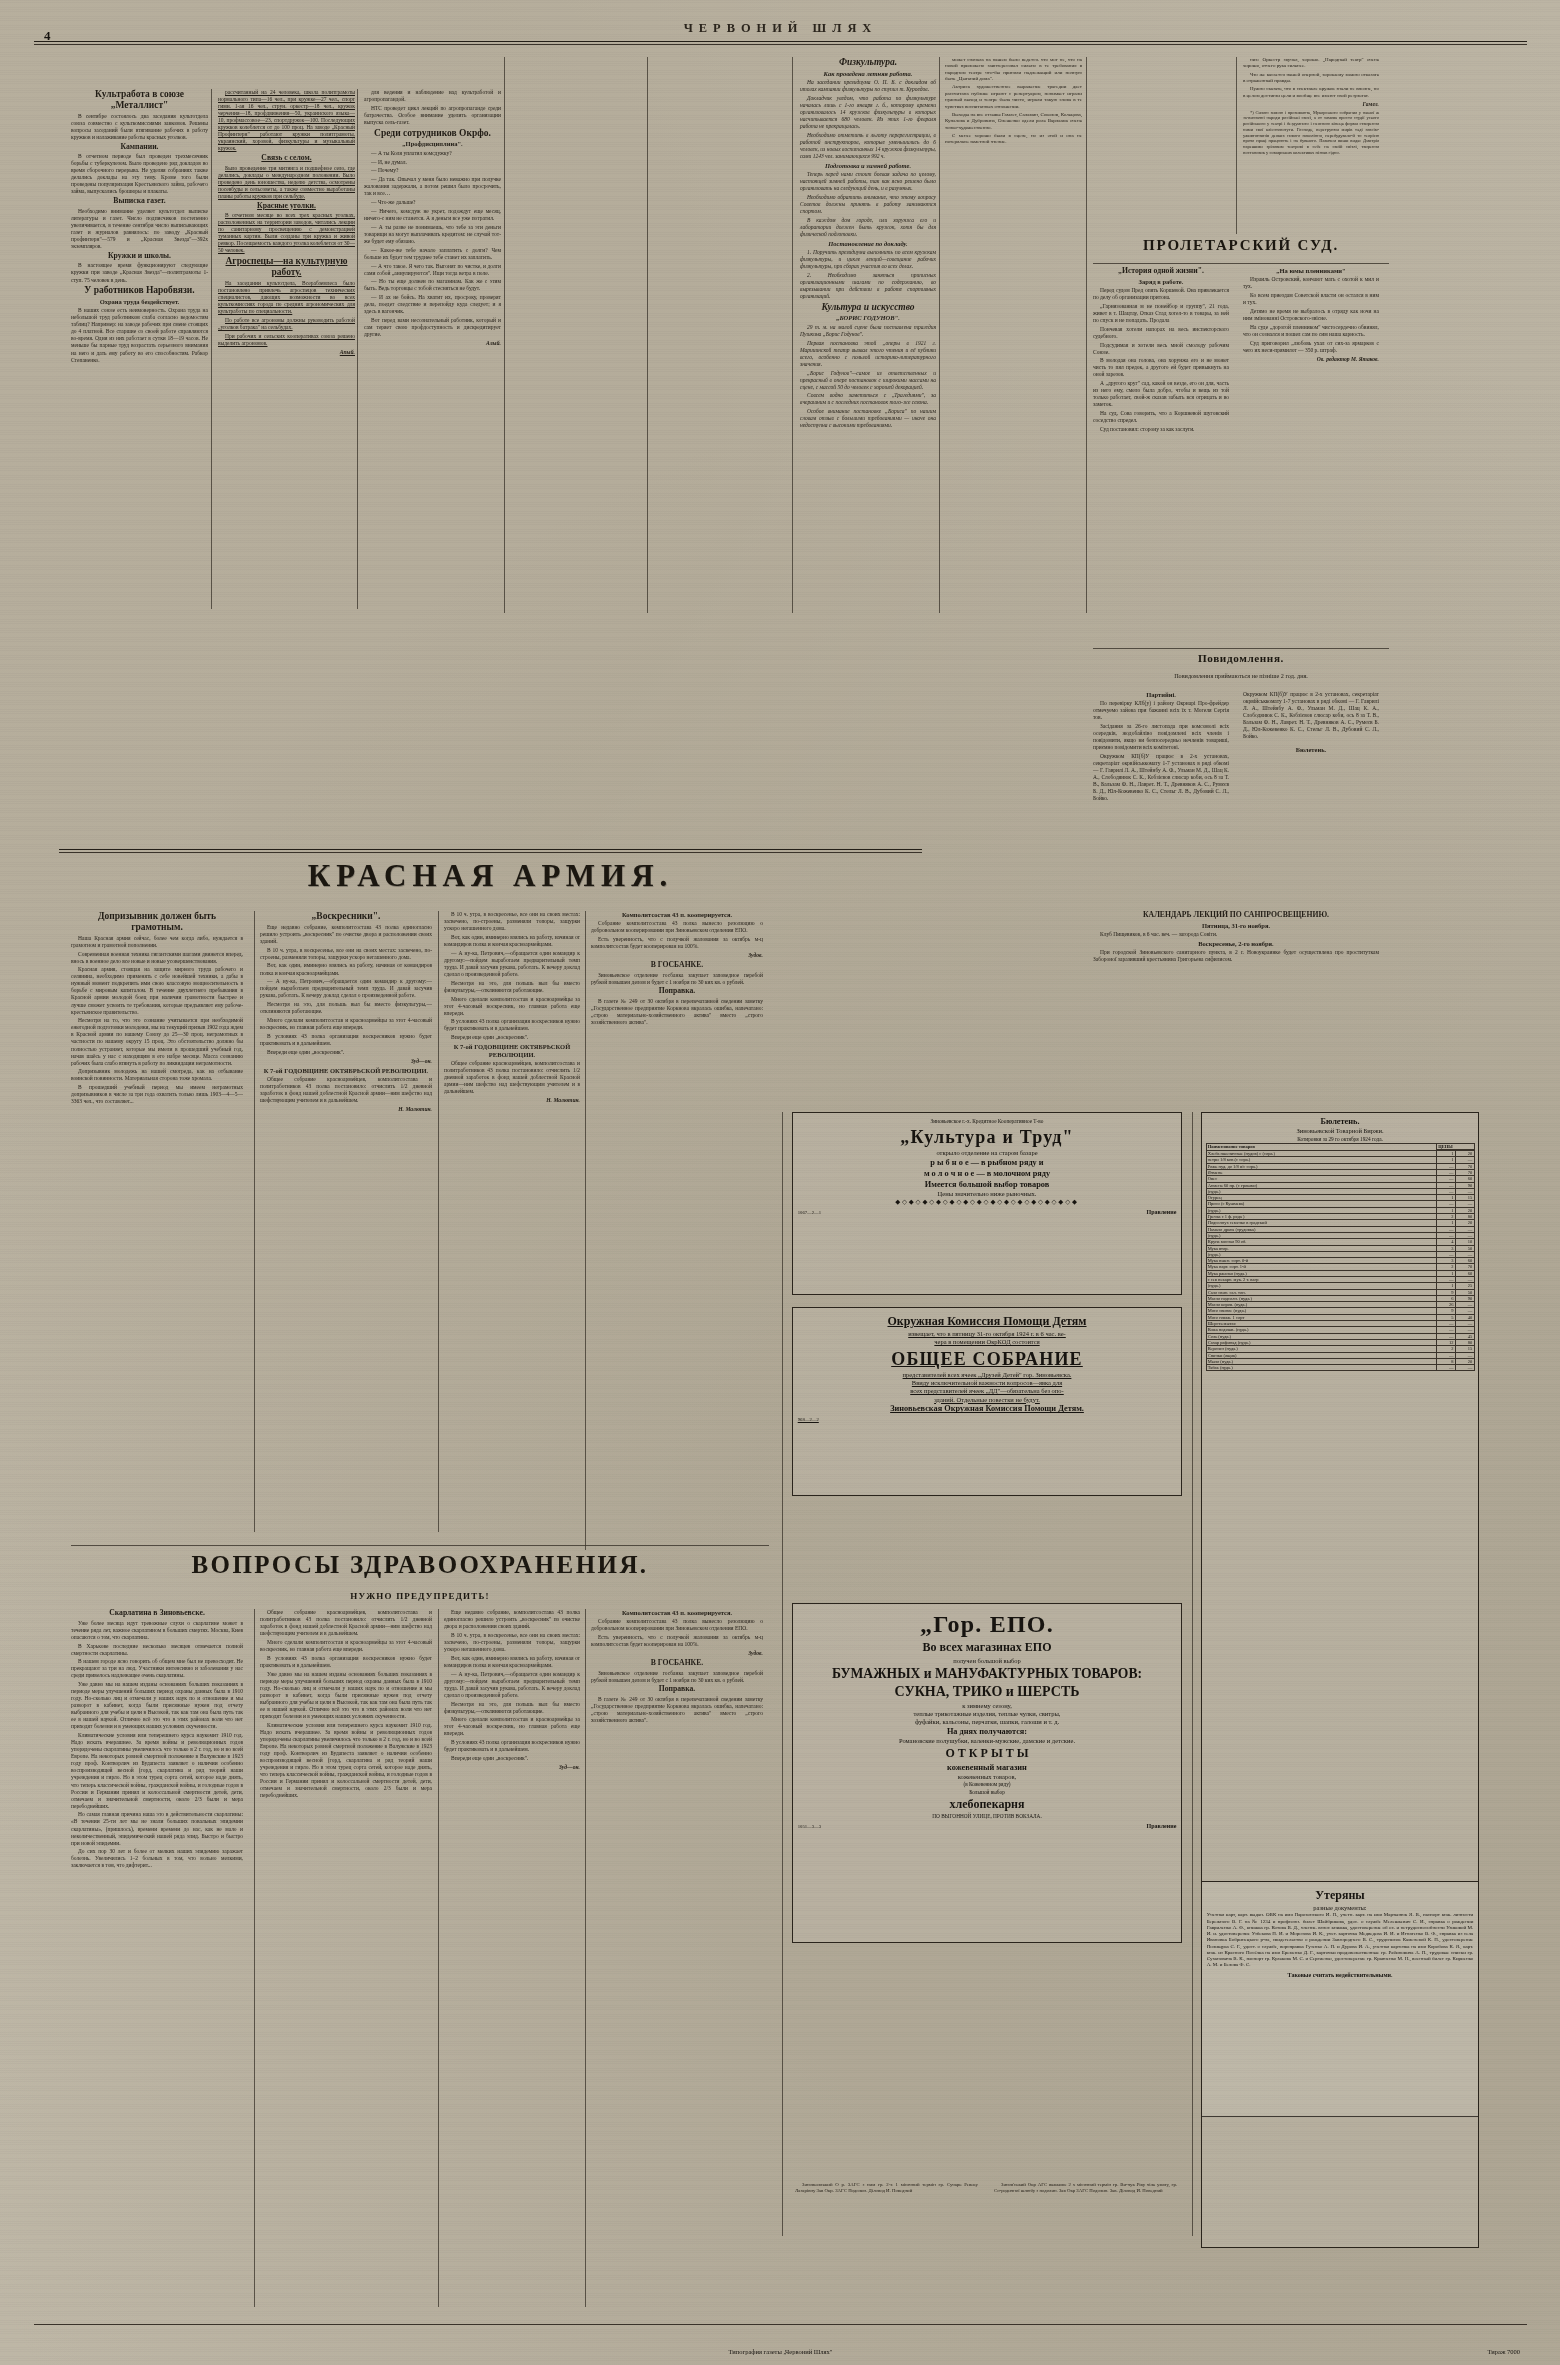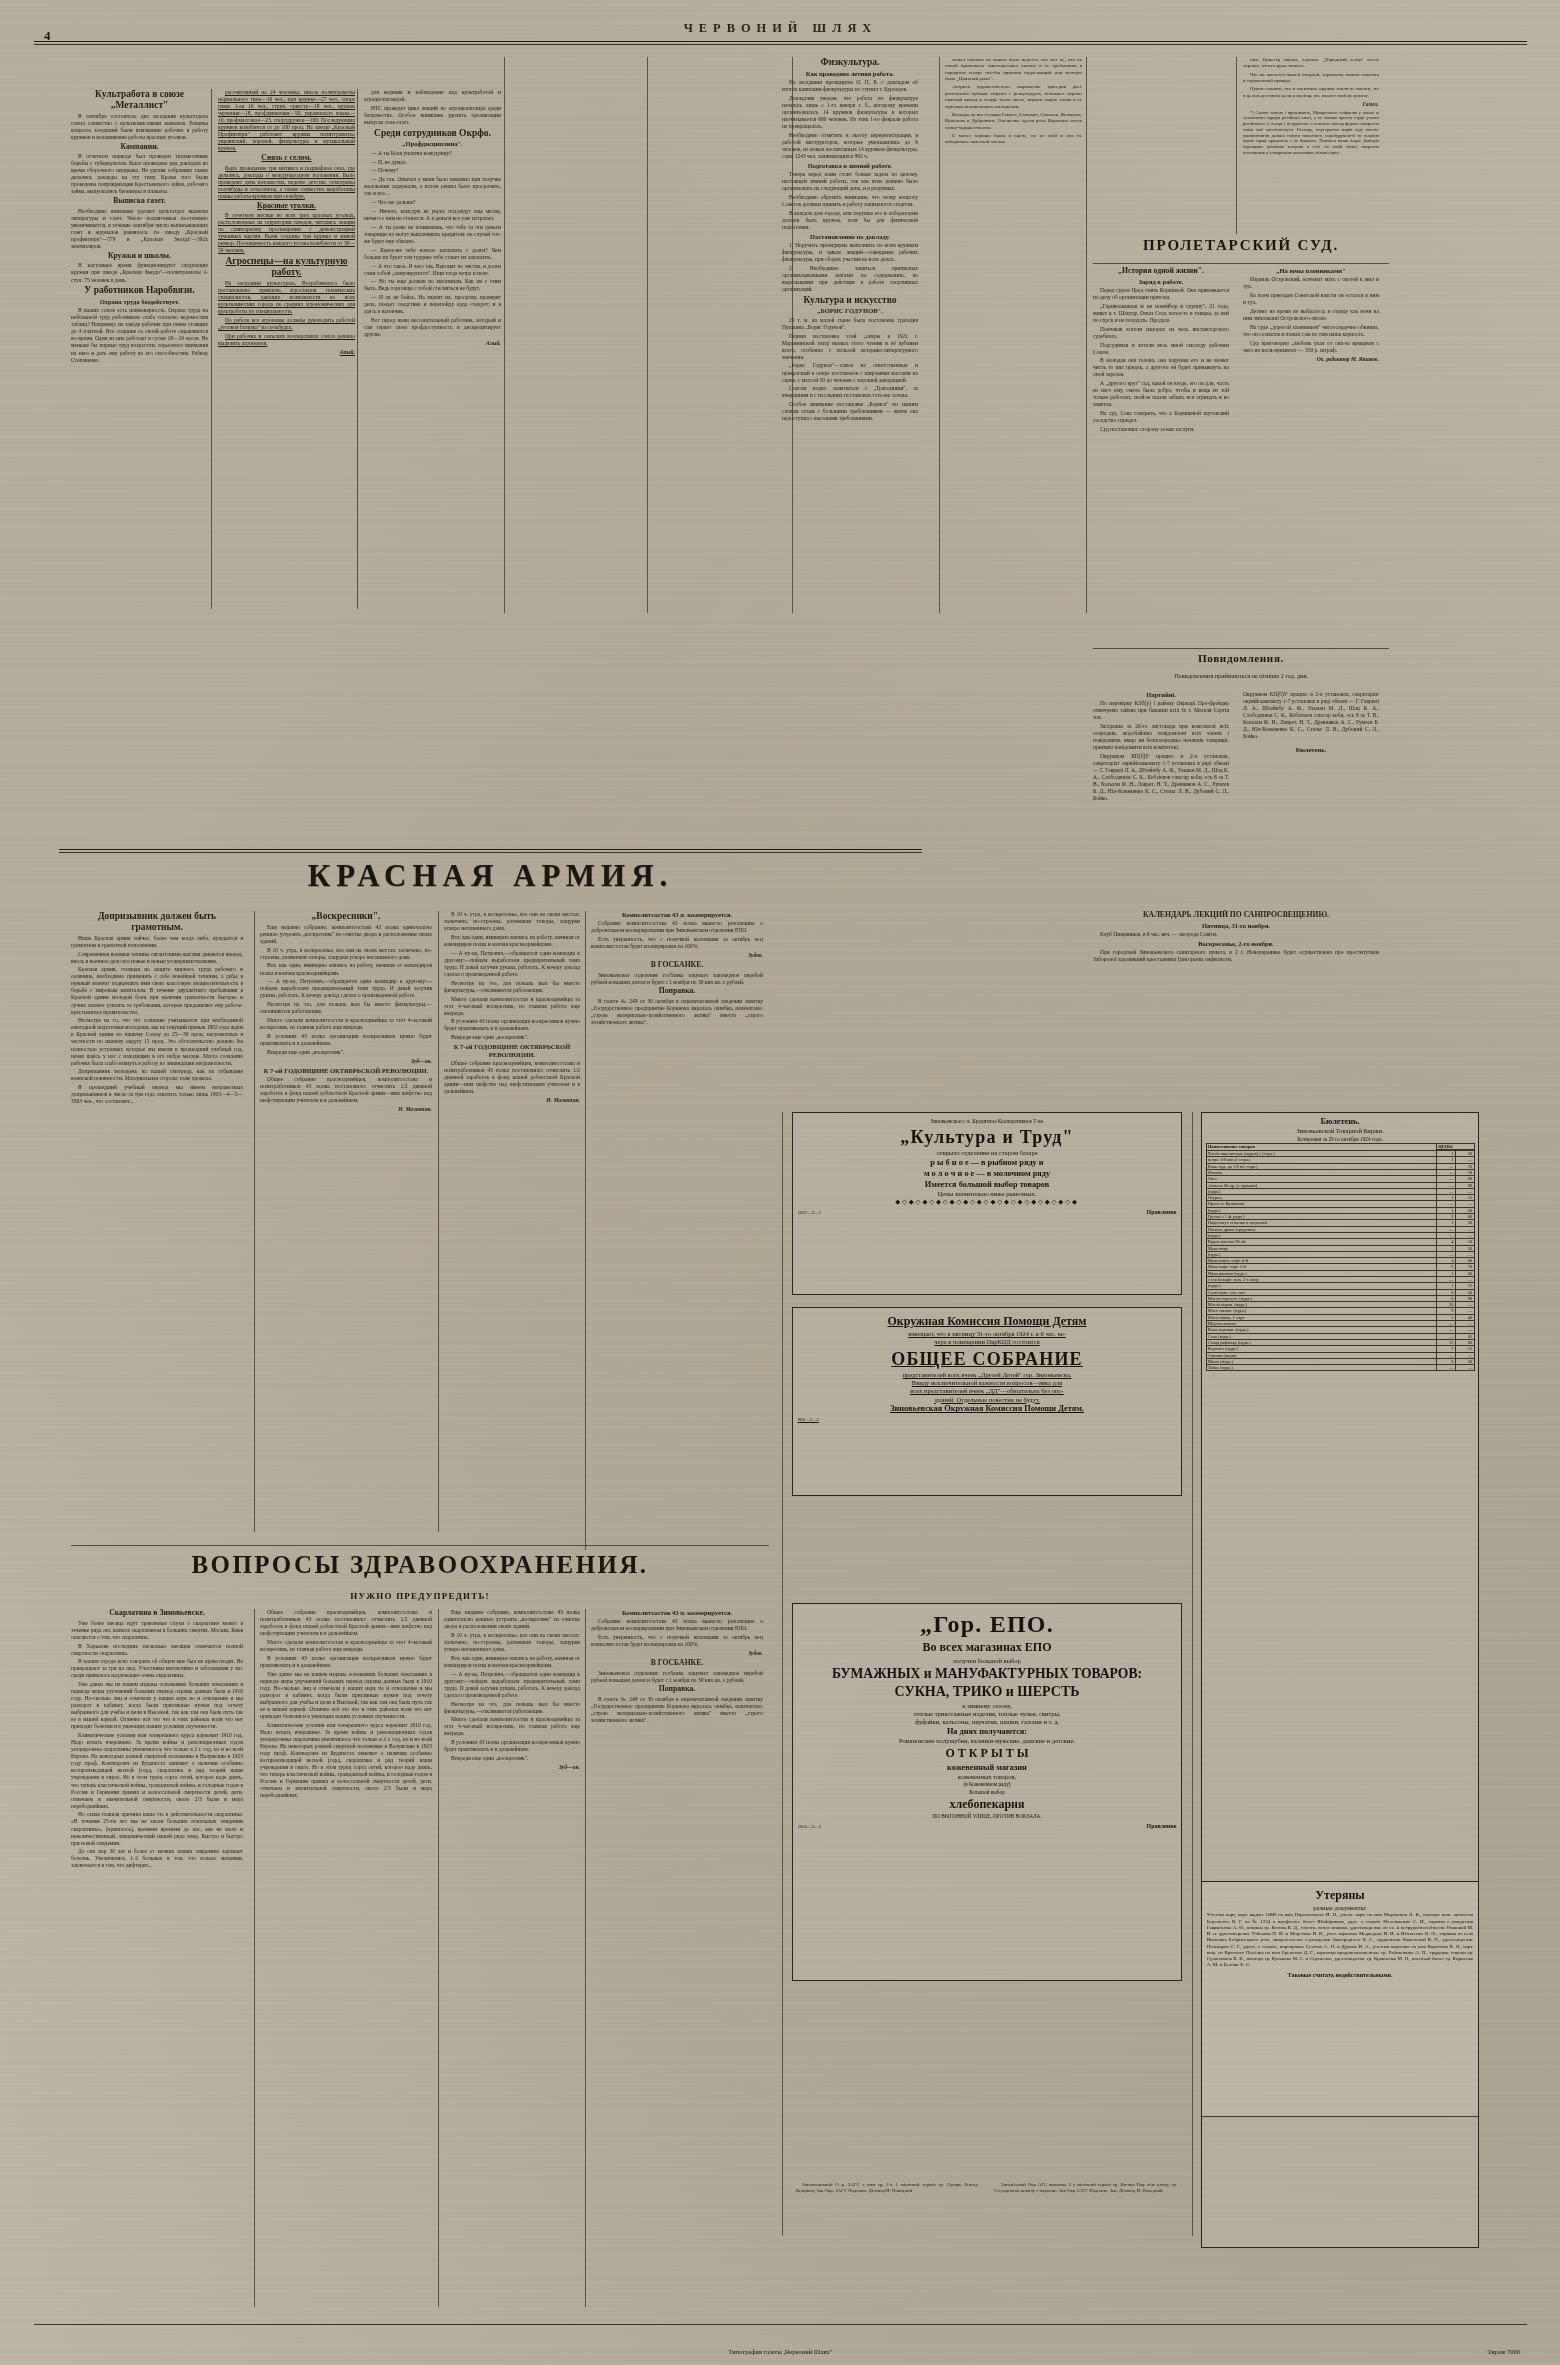--- a/index.html
+++ b/index.html
@@ -193,21 +193,21 @@
     <p>— Ничего, комсдуж не укрет, подождут еще месяц, ничего-с ним не станется. А я деньги все уже потратил.</p>
     <p>— А ты разве не понимаешь, что тебе за эти деньги товарищи на могут выплачивать кредитом: не случай тот-же будет ему обязано.</p>
     <p>— Какое-же тебе начало заплатить с долги? Чем больше их будет тем труднее тебе станет их заплатить.</p>
     <p>— А что такое. Я чего так. Выгонят по чистке, и долги сами собой „аннулируются". Ищи тогда ветра в поле.</p>
     <p>— Но ты еще должен по магазинам. Как же с этим быть. Ведь торговцы с тобой стесняться не будут.</p>
     <p>— И ах не бойсь. На хватит их, просроку, проверят дела, поедет следствие и перепойду куда следует; и я здесь в вагончик.</p>
     <p>Вот перед вами несознательный работник, который и сам теряет свою профдоступность и дискредитирует другие.</p>
     <p class="sig">Алый.</p>
   </div>
 
-  <div class="col" style="left:782px; top:57px; width:136px; height:556px;">
+  <div class="col" style="left:800px; top:57px; width:136px; height:556px;font-style:italic;">
     <p class="sec-h s16">Физкультура.</p>
     <p class="sec-h s11">Как проведена летняя работа.</p>
     <p>На заседании президиума О. П. Б. с докладом об итогах кампании физкультуры по ступил т. Куроедов.</p>
     <p>Докладчик уведом, что работа по физкультуре началась лишь с 1-го января г. б., которому времени организовалось 14 кружков физкультуры в которых насчитывается 680 человек. Из этих 1-го февраля работа не прекращалась.</p>
     <p>Необходимо отметить в льготу перерегистрации, в работой инструкторов, которые уменьшились до 6 человек, из новых воспитанных 14 кружков физкультуры, сами 1243 чел. занимающихся 992 ч.</p>
     <p class="sec-h s11">Подготовка и зимней работе.</p>
     <p>Теперь перед нами стоит боевая задача по целому, настоящей зимней работы, так как ясно решено было организовать на следующий день, и в разумных.</p>
     <p>Необходимо обратить внимание, что этому вопросу Советов должны принять в работу занимаются спортом.</p>
     <p>В каждом дом городе, или хорунжа его и лаборатории должен быть кружок, хотя бы для физической подготовки.</p>
     <p class="sec-h s11">Постановление по докладу.</p>
@@ -382,21 +382,21 @@
     <div class="ad-s">чера в помещении ОкрКОД состоится</div>
     <div class="ad-t1">ОБЩЕЕ СОБРАНИЕ</div>
     <div class="ad-s">представителей всех ячеек „Друзей Детей" гор. Зиновьевска.</div>
     <div class="ad-s">Ввиду исключительной важности вопросов—явка для</div>
     <div class="ad-s">всех представителей ячеек „ДД"—обязательна без опо-</div>
     <div class="ad-s">зданий. Отдельные повестки не будут.</div>
     <div class="ad-t3">Зиновьевская Окружная Комиссия Помощи Детям.</div>
     <div class="ad-num">968—2—2</div>
   </div>
 
-  <div class="adbox" style="left:792px; top:1603px; width:390px; height:378px;font-family:Liberation Serif, serif;">
+  <div class="adbox" style="left:792px; top:1603px; width:390px; height:340px;font-family:Liberation Serif, serif;">
     <div class="ad-t1" style="font-size:24px;">„Гор. ЕПО.</div>
     <div class="ad-t2">Во всех магазинах ЕПО</div>
     <div class="ad-s">получен большой выбор</div>
     <div class="ad-t2" style="font-size:13.6px;">БУМАЖНЫХ и МАНУФАКТУРНЫХ ТОВАРОВ:</div>
     <div class="ad-t2" style="font-size:14px;">СУКНА, ТРИКО и ШЕРСТЬ</div>
     <div class="ad-s">к зимнему сезону,</div>
     <div class="ad-s">теплые трикотажные изделия, теплые чулки, свитры,</div>
     <div class="ad-s">фуфайки, кальсоны, перчатки, шапки, галоши и т. д.</div>
     <div class="ad-t3">На днях получаются:</div>
     <div class="ad-s">Романовские полушубки, валенки-мужские, дамские и детские.</div>

